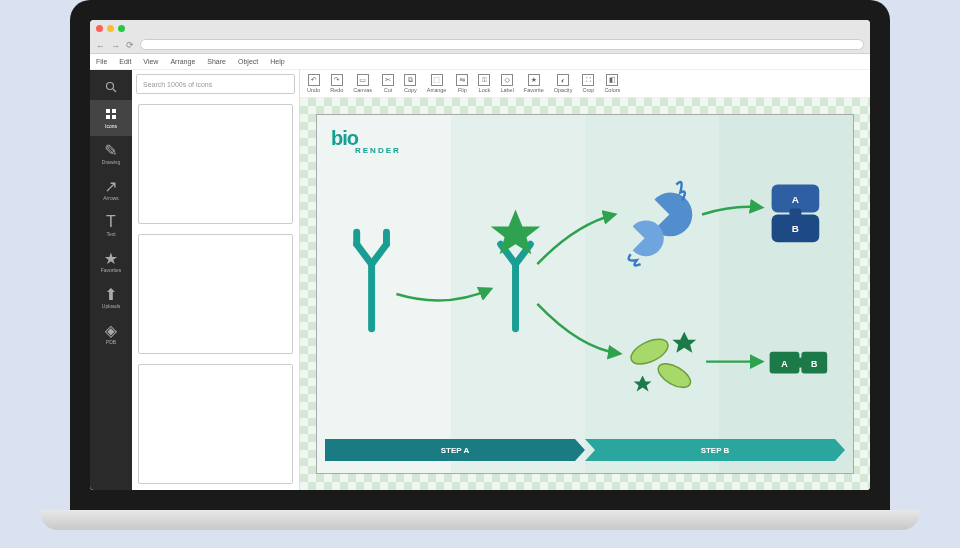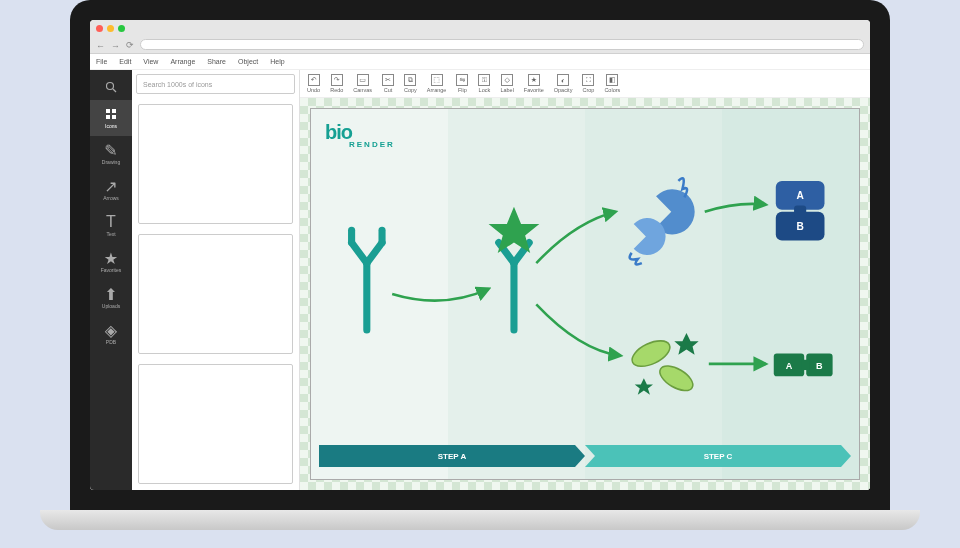--- a/index.html
+++ b/index.html
@@ -192,21 +192,21 @@
 .canvas-wrap {
   flex: 1;
   background-image:
     linear-gradient(45deg, #d4e6d4 25%, transparent 25%),
     linear-gradient(-45deg, #d4e6d4 25%, transparent 25%),
     linear-gradient(45deg, transparent 75%, #d4e6d4 75%),
     linear-gradient(-45deg, transparent 75%, #d4e6d4 75%);
   background-size: 16px 16px;
   background-position: 0 0, 0 8px, 8px -8px, -8px 0;
   background-color: #f0f7f0;
-  padding: 10px;
+  padding: 16px;
   display: flex;
 }
 .canvas {
   flex: 1;
   border: 1px solid #aaa;
   position: relative;
   display: flex;
 }
 .col { flex: 1; position: relative; }
 .col.c1 { background: #eef5f2; }
@@ -467,21 +467,21 @@
                     <rect x="456" y="238" width="30" height="22" rx="3" fill="#1b7a48"></rect>
                     <rect x="488" y="238" width="26" height="22" rx="3" fill="#1b7a48"></rect>
                     <rect x="483" y="244" width="8" height="10" fill="#1b7a48"></rect>
                     <text x="471" y="253" fill="#fff" font-size="9" font-weight="bold" text-anchor="middle">A</text>
                     <text x="501" y="253" fill="#fff" font-size="9" font-weight="bold" text-anchor="middle">B</text>
                   </g>
                 </svg>
 
                 <div class="step-arrows">
                   <div class="step s1">STEP A</div>
-                  <div class="step s3">STEP C</div>
+                  <div class="step s2">STEP B</div>
                 </div>
               </div>
             </div>
           </div>
         </div>
       </div>
     </div>
   </div>
   <div class="laptop-base"></div>
 </div>

